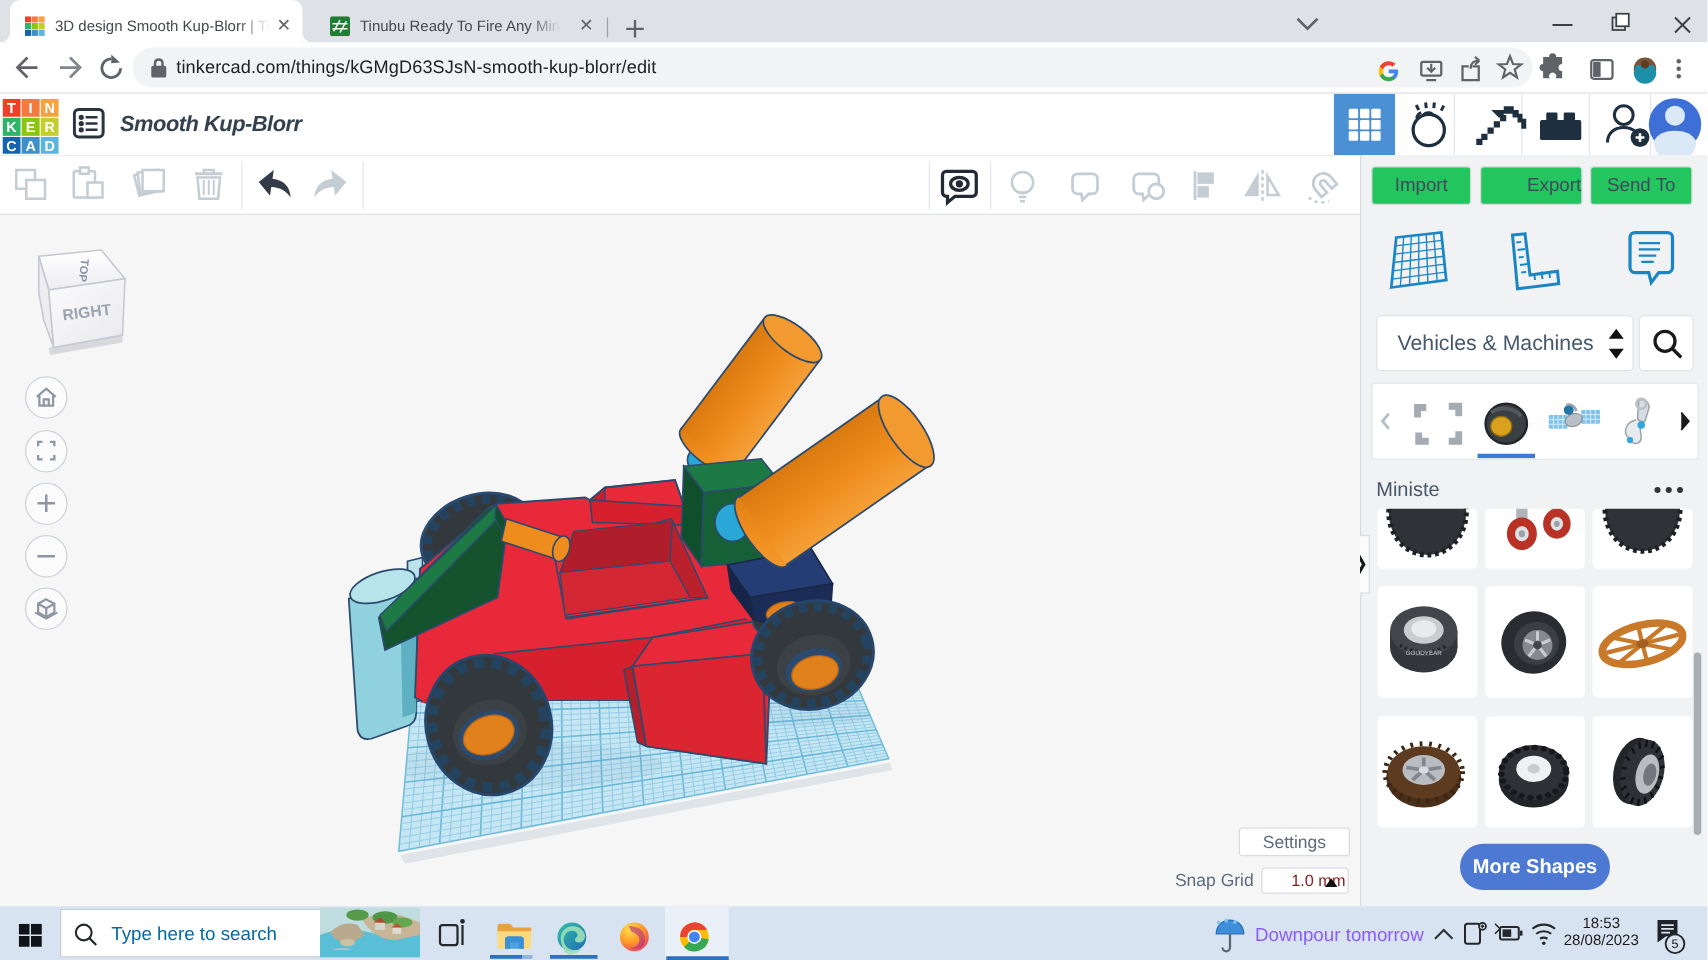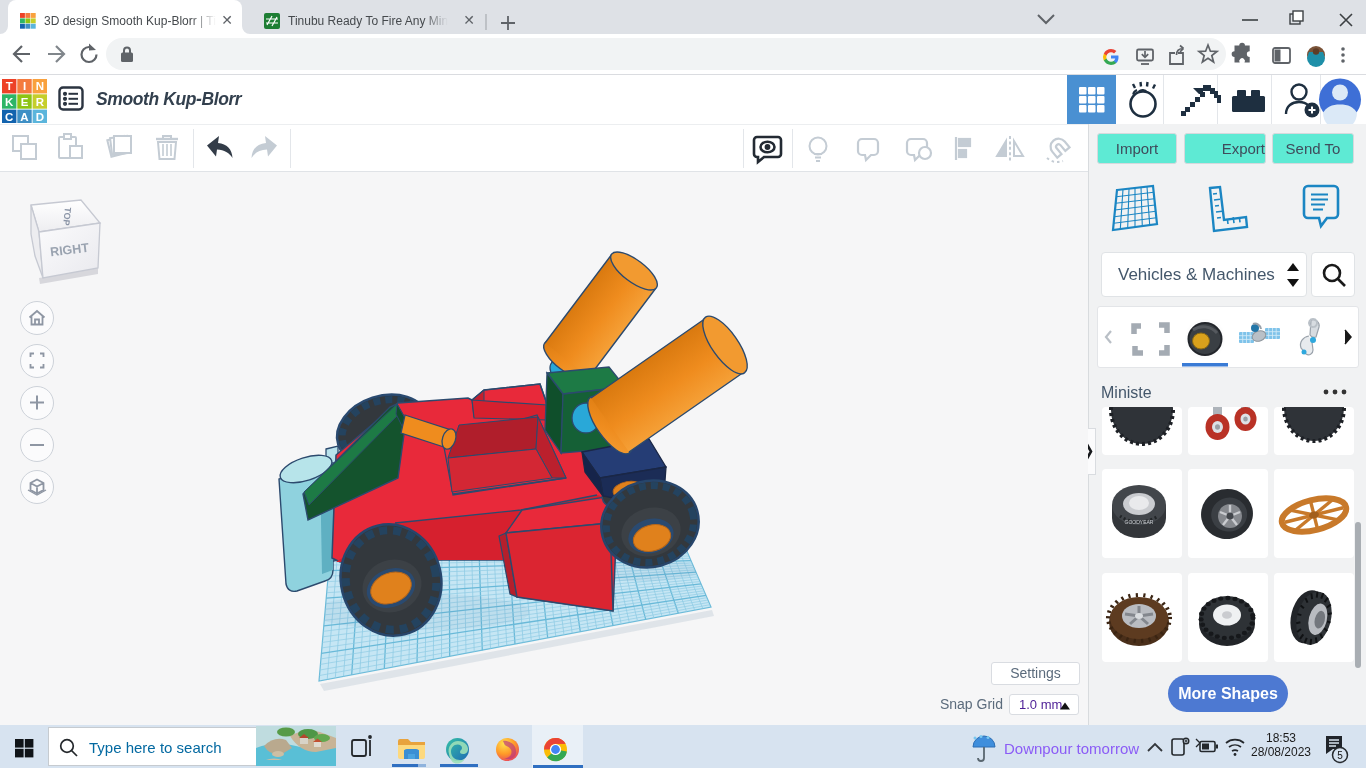--- a/index.html
+++ b/index.html
@@ -19,35 +19,35 @@
 #urltext{left:141px;top:46px;font-size:14.5px;color:#202124;letter-spacing:.1px;}
 
 #tchead{left:0;top:75px;width:1366px;height:49px;background:#fff;}
 #tctitle{left:96px;top:89px;font-size:17.5px;font-weight:bold;color:#33404e;letter-spacing:-0.4px;font-style:italic;}
 .hsep{position:absolute;top:75px;width:1px;height:49px;background:#e3e6ea;}
 
 #toolbar{left:0;top:124px;width:1088px;height:48px;background:#fff;border-top:1px solid #eceef0;border-bottom:1px solid #e0e3e7;}
 .tsep{position:absolute;top:129px;width:1px;height:39px;background:#e3e6ea;}
 
 #panel{left:1088px;top:124px;width:278px;height:601px;background:#f1f2f3;border-left:1px solid #d8dbde;}
-.pbtn{position:absolute;top:133px;height:31px;border:1px solid #d5d9dd;border-radius:3px;background:#5eead4;color:#3f4c5c;font-size:15px;text-align:center;line-height:29px;}
+.pbtn{position:absolute;top:133px;height:31px;border:1px solid #d5d9dd;border-radius:3px;background:#22c55e;color:#3f4c5c;font-size:15px;text-align:center;line-height:29px;}
 #dropdown{left:1101px;top:252px;width:206px;height:45px;background:#fff;border:1px solid #e0e3e6;border-radius:4px;color:#44576b;font-size:17px;line-height:43px;padding-left:16px;}
 #searchbtn{left:1311px;top:252px;width:44px;height:45px;background:#fff;border:1px solid #e0e3e6;border-radius:4px;}
 #carousel{left:1097px;top:306px;width:262px;height:62px;background:#fff;border:1px solid #e3e5e8;border-radius:3px;}
 #wheelshdr{left:1101px;top:384px;font-size:16px;color:#44576b;}
 .tile{position:absolute;background:#fff;border-radius:4px;}
 #moreshapes{left:1168px;top:675px;width:120px;height:37px;border-radius:19px;background:#4d79d2;color:#fff;font-size:16px;font-weight:bold;text-align:center;line-height:37px;}
 #scrollthumb{left:1355px;top:522px;width:6px;height:146px;border-radius:3px;background:#a9aeb3;}
 #handle{left:1080px;top:428px;width:16px;height:47px;background:#fbfbfc;border:1px solid #d9dce0;color:#111;font-size:12px;text-align:center;line-height:45px;}
 
 #canvas{left:0;top:172px;width:1088px;height:553px;background:#f6f6f7;overflow:hidden;}
 .circbtn{position:absolute;width:34px;height:34px;border-radius:50%;border:1.5px solid #cdd2d9;background:#fbfbfc;}
 #settings{left:991px;top:490px;width:89px;height:23px;background:#fff;border:1px solid #d9dce1;border-radius:3px;color:#5b6b7c;font-size:14px;text-align:center;line-height:21px;}
 #snaplabel{left:900px;top:524px;width:103px;text-align:right;color:#5b6b7c;font-size:14px;}
-#snapbox{left:1009px;top:522px;width:70px;height:21px;background:#fff;border:1px solid #d9dce1;border-radius:3px;color:#4c1d95;font-size:13px;line-height:19px;padding-left:9px;}
+#snapbox{left:1009px;top:522px;width:70px;height:21px;background:#fff;border:1px solid #d9dce1;border-radius:3px;color:#7f1d1d;font-size:13px;line-height:19px;padding-left:23px;}
 
 #taskbar{left:0;top:725px;width:1366px;height:43px;background:#d7e3f0;}
 #tsearch{left:48px;top:727px;width:288px;height:39px;background:#fff;border:1px solid #c6cbd0;}
 #tsearchtext{left:89px;top:739px;font-size:15px;color:#0369a1;}
 #clock{left:1246px;top:731px;width:70px;text-align:center;font-size:12px;color:#1b1b1b;line-height:14px;}
 #weathertext{left:1004px;top:740px;font-size:15px;color:#8b5cf6;}
 </style>
 </head>
 <body>
 <div id="stage">
@@ -99,20 +99,21 @@
   <svg class="abs" style="left:10px;top:42px" width="100" height="24" id="navicons">
       <path d="M12 4 L4 12 L12 20 M4 12 H20" fill="none" stroke="#5f6368" stroke-width="2.2"></path>
       <path d="M46 4 L54 12 L46 20 M54 12 H38" fill="none" stroke="#80868b" stroke-width="2.2"></path>
       <path d="M79 5 A 7.5 7.5 0 1 0 86.5 12.5" fill="none" stroke="#5f6368" stroke-width="2.2"></path>
       <path d="M79 1.5 L79 8.5 L86 8 Z" fill="#5f6368"></path>
     </svg>
   <svg class="abs" style="left:118px;top:45px" width="18" height="18" id="lockicon">
       <rect x="3" y="7.5" width="12" height="9.5" rx="1.5" fill="#5f6368"></rect>
       <path d="M6 8 V5.5 A3 3 0 0 1 12 5.5 V8" fill="none" stroke="#5f6368" stroke-width="2"></path>
     </svg>
+  <div class="abs" id="urltext">tinkercad.com/things/kGMgD63SJsN-smooth-kup-blorr/edit</div>
   <svg class="abs" style="left:1095px;top:40px" width="265" height="28" id="addricons">
       <g transform="translate(8,9)">
         <path d="M15.5 8.2 c0-.6-.05-1.1-.15-1.7 H8 v3.1 h4.25 c-.18 1-.75 1.85-1.6 2.4 v2 h2.6 c1.5-1.4 2.25-3.4 2.25-5.8z" fill="#4285F4"></path>
         <path d="M8 16 c2.16 0 3.97-.7 5.3-1.95 l-2.6-2 c-.72.5-1.64.77-2.7.77-2.08 0-3.84-1.4-4.47-3.3 H.85 v2.1 C2.17 14.3 4.87 16 8 16z" fill="#34A853"></path>
         <path d="M3.53 9.52 a4.8 4.8 0 0 1 0-3.04 V4.38 H.85 a8 8 0 0 0 0 7.24 l2.68-2.1z" fill="#FBBC05"></path>
         <path d="M8 3.18 c1.17 0 2.23.4 3.06 1.2 l2.3-2.3 C11.96.78 10.15 0 8 0 4.87 0 2.17 1.7.85 4.38 l2.68 2.1 C4.16 4.58 5.92 3.18 8 3.18z" fill="#EA4335"></path>
       </g>
       <g stroke="#5f6368" stroke-width="1.8" fill="none">
         <rect x="42" y="9.5" width="16" height="11" rx="1.5"></rect>
         <line x1="46" y1="24" x2="54" y2="24"></line>

